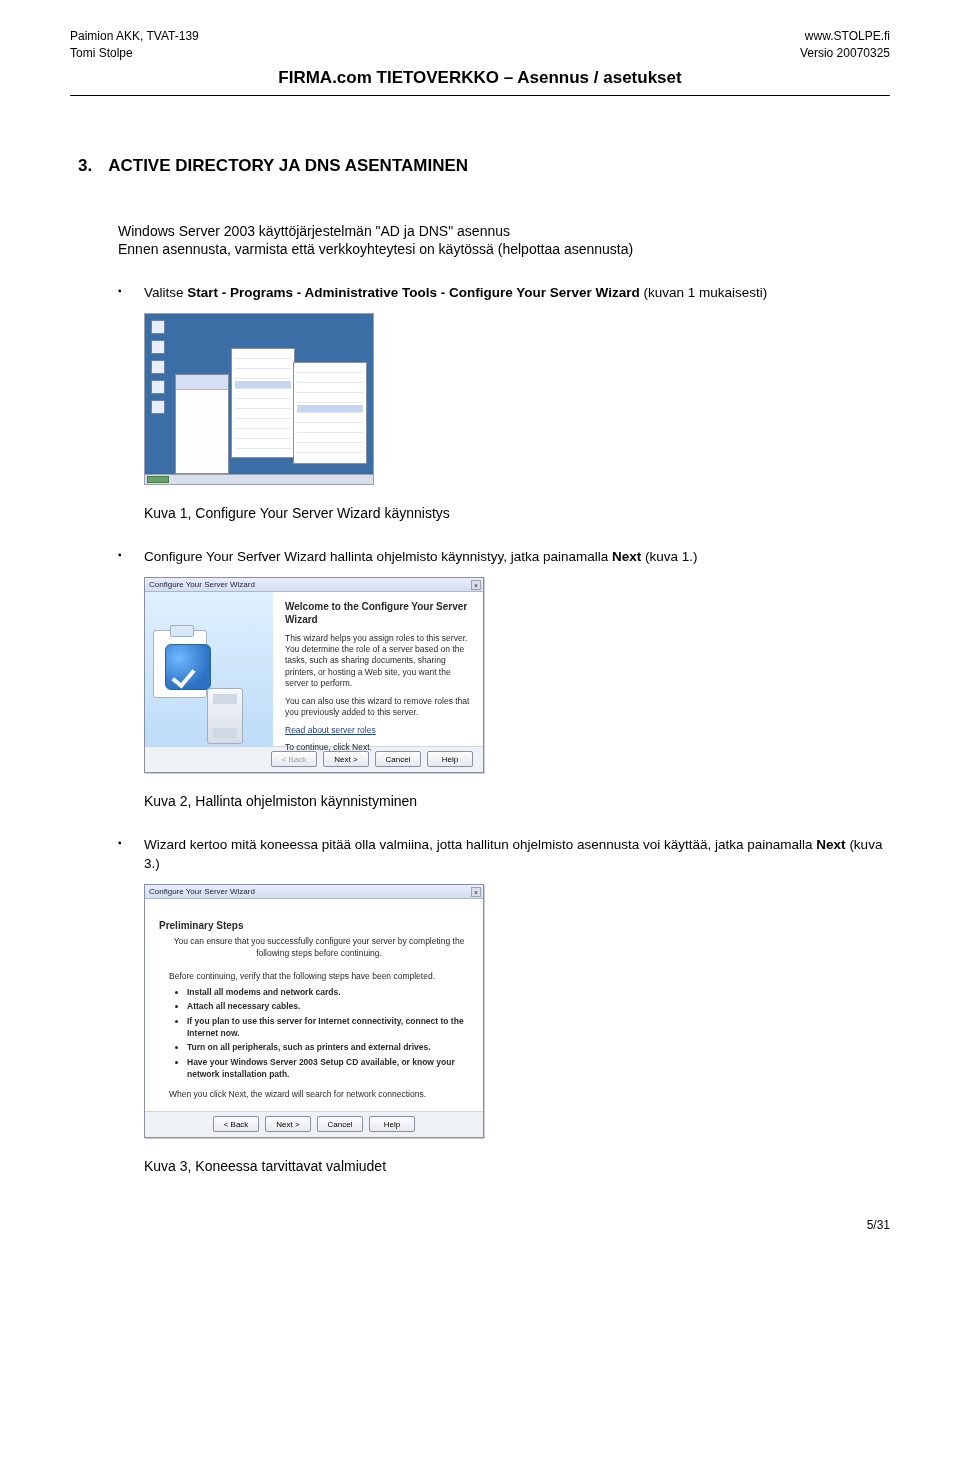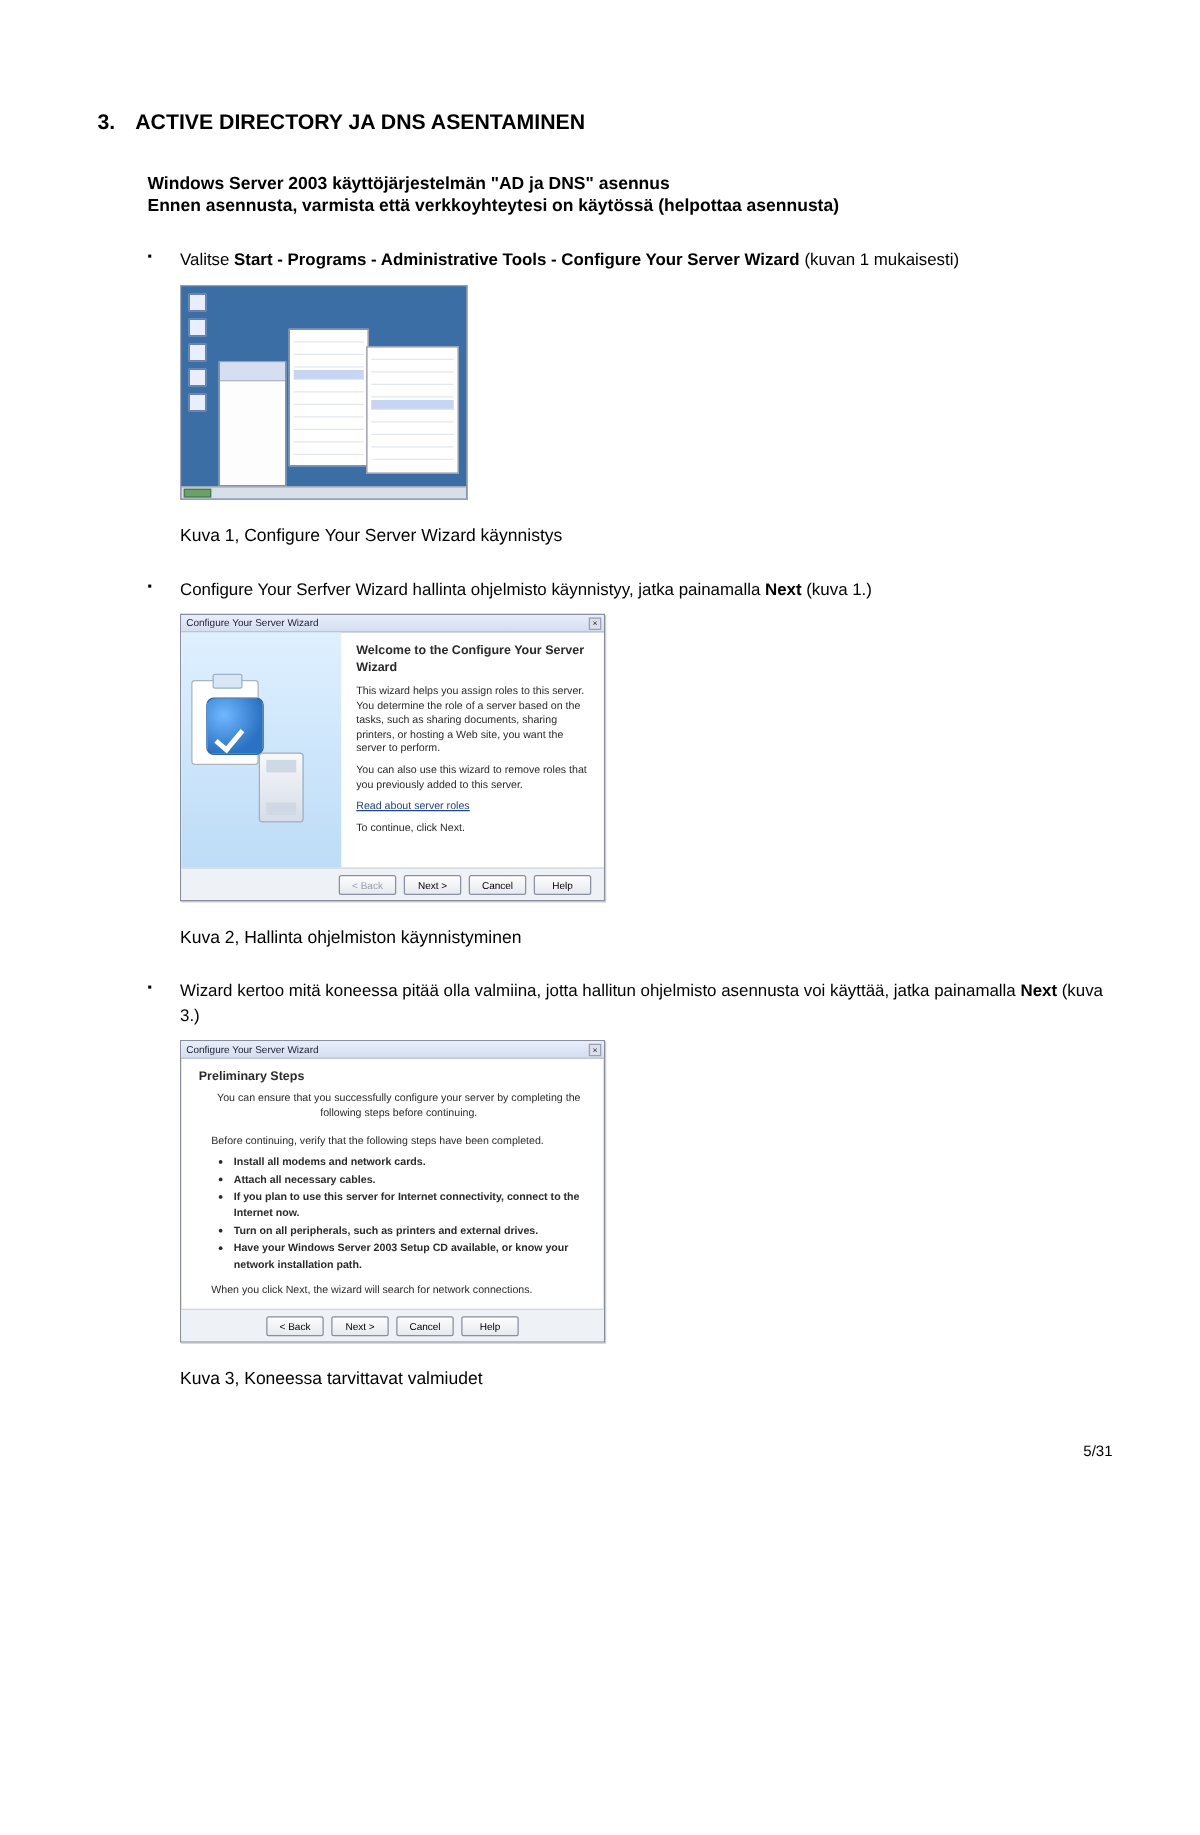--- a/index.html
+++ b/index.html
@@ -3,21 +3,21 @@
 <meta charset="utf-8">
 <style>
   * { box-sizing: border-box; margin: 0; padding: 0; }
   html, body { width: 960px; margin: 0 auto; font-family: Verdana, Arial, sans-serif; color: #000; background: #fff; }
   .page { padding: 28px 70px 20px 70px; }
   .hdr { font-size: 12px; line-height: 1.4; }
   .hdr-row { display: flex; justify-content: space-between; }
   .doc-title { text-align: center; font-size: 17px; font-weight: bold; margin-top: 4px; }
   hr.thin { border: none; border-top: 1px solid #000; margin-top: 6px; }
   .section-num-title { display: flex; gap: 16px; font-size: 17px; font-weight: bold; margin-top: 60px; margin-left: 8px; }
-  .lead { margin-top: 30px; margin-left: 48px; font-weight: bold; }
+  .lead { margin-top: 47px; margin-left: 48px; }
   .lead .line1 { font-size: 14px; }
   .lead .line2 { font-size: 14px; margin-top: 2px; }
   ul.items { list-style: none; margin-top: 26px; margin-left: 48px; }
   ul.items > li { position: relative; padding-left: 26px; font-size: 13.5px; line-height: 1.45; }
   ul.items > li::before { content: "▪"; position: absolute; left: 0; top: 1px; font-size: 10px; }
   .b { font-weight: bold; }
   .fig-wrap { margin-top: 10px; margin-left: 74px; }
   .caption { font-size: 14px; margin-top: 20px; margin-left: 74px; }
   .gap-lg { margin-top: 40px; }
 
@@ -65,48 +65,60 @@
     position: absolute; left: 62px; top: 96px; width: 36px; height: 56px;
     background: linear-gradient(#f6f8fb,#d6dde8); border: 1px solid #a3adbb; border-radius: 3px;
   }
   .clip-illus .srv::before { content: ""; position: absolute; top: 5px; left: 5px; right: 5px; height: 10px; background: #cfd9e6; }
   .clip-illus .srv::after { content: ""; position: absolute; bottom: 5px; left: 5px; right: 5px; height: 10px; background: #cfd9e6; }
 
   
   .fig2 { width: 340px; border: 1px solid #8a8fa0; background: #f2f4f7; box-shadow: 1px 1px 0 #ccc; }
   .fig2 .tb { height: 14px; background: linear-gradient(#e8eefb,#d4def0); border-bottom: 1px solid #aeb6c4; position: relative; font-size: 8px; padding-left: 4px; line-height: 14px; color: #223; }
   .fig2 .tb .x { position: absolute; right: 2px; top: 2px; width: 10px; height: 10px; background: #dadfe8; border: 1px solid #9aa0b0; font-size: 7px; line-height: 9px; text-align: center; }
-  .fig2 .body { display: flex; height: 188px; background: #fff; }
+  .fig2 .body { display: flex; height: 154px; background: #fff; }
   .fig2 .rhs { padding: 8px 12px 6px 12px; font-size: 8.5px; color: #2a2a2a; line-height: 1.35; flex: 1; }
   .fig2 .rhs h4 { font-size: 10px; font-weight: bold; margin-bottom: 6px; }
   .fig2 .rhs p { margin-bottom: 6px; }
   .fig2 .rhs .u { text-decoration: underline; color: #224488; text-align: center; }
   .fig2 .btns { height: 26px; display: flex; justify-content: flex-end; align-items: center; gap: 6px; padding-right: 10px; border-top: 1px solid #d0d6e0; background: #eef1f6; }
   .wbtn { min-width: 46px; height: 16px; font-size: 8px; background: linear-gradient(#fdfdfd,#e6e9ef); border: 1px solid #8a8fa0; border-radius: 2px; text-align: center; line-height: 15px; box-shadow: 0 1px 0 #fff inset; }
   .wbtn.dis { color: #9aa0b0; }
 
   
   .fig3 { width: 340px; border: 1px solid #8a8fa0; background: #fff; box-shadow: 1px 1px 0 #ccc; }
   .fig3 .tb { height: 14px; background: linear-gradient(#e8eefb,#d4def0); border-bottom: 1px solid #aeb6c4; font-size: 8px; padding-left: 4px; line-height: 14px; color: #223; position: relative; }
   .fig3 .tb .x { position: absolute; right: 2px; top: 2px; width: 10px; height: 10px; background: #dadfe8; border: 1px solid #9aa0b0; font-size: 7px; line-height: 9px; text-align: center; }
-  .fig3 .body3 { padding: 8px 14px 10px 14px; font-size: 8.5px; color: #2a2a2a; line-height: 1.45; min-height: 170px; }
+  .fig3 .body3 { padding: 8px 14px 10px 14px; font-size: 8.5px; color: #2a2a2a; line-height: 1.45; min-height: 170px; margin-top: 12px; }
   .fig3 .body3 h4 { font-size: 10px; font-weight: bold; }
   .fig3 .body3 .sub { margin: 2px 0 10px 10px; text-align: center; }
   .fig3 ul.bl { list-style: disc; margin-left: 28px; font-weight: bold; }
   .fig3 ul.bl li { margin-bottom: 2px; }
   .fig3 .after { margin-top: 8px; margin-left: 10px; }
   .fig3 .btns { height: 26px; display: flex; justify-content: center; align-items: center; gap: 6px; border-top: 1px solid #d0d6e0; background: #eef1f6; }
 
   .footer { text-align: right; font-size: 12px; padding: 24px 70px 14px 0; }
 </style>
 </head>
 <body>
 
 <div class="page">
 
+  <div class="hdr">
+    <div class="hdr-row">
+      <span>Paimion AKK, TVAT-139</span>
+      <span>www.STOLPE.fi</span>
+    </div>
+    <div class="hdr-row">
+      <span>Tomi Stolpe</span>
+      <span>Versio 20070325</span>
+    </div>
+    <div class="doc-title">FIRMA.com TIETOVERKKO – Asennus / asetukset</div>
+    <hr class="thin">
+  </div>
 
   <div class="section-num-title">
     <span>3.</span>
     <span>ACTIVE DIRECTORY JA DNS ASENTAMINEN</span>
   </div>
 
   <div class="lead">
     <div class="line1">Windows Server 2003 käyttöjärjestelmän "AD ja DNS" asennus</div>
     <div class="line2">Ennen asennusta, varmista että verkkoyhteytesi on käytössä (helpottaa asennusta)</div>
   </div>

